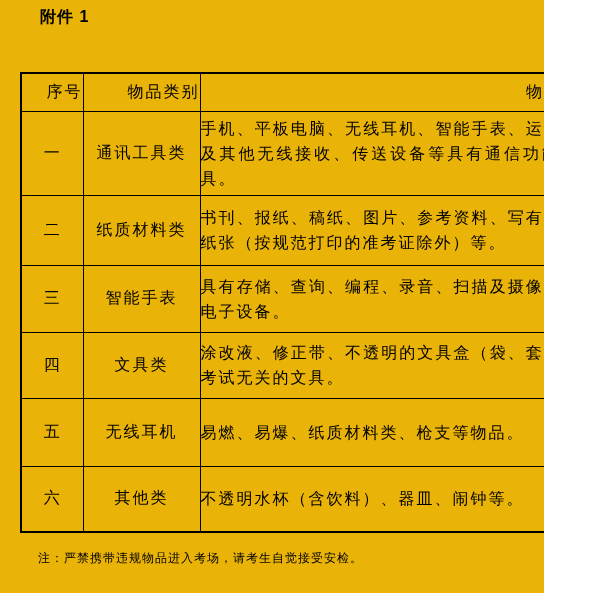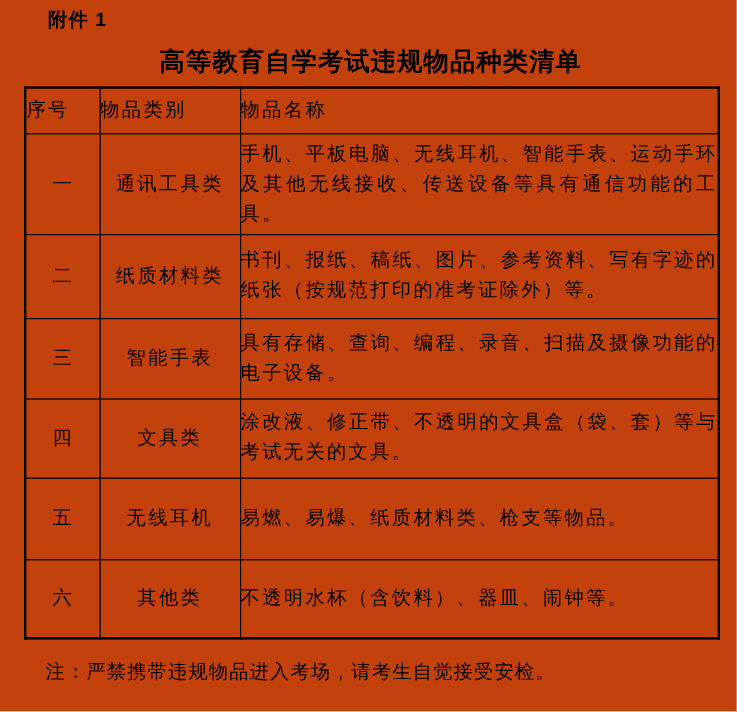--- a/index.html
+++ b/index.html
@@ -1,20 +1,20 @@
 <!DOCTYPE html>
 <html lang="zh"><head>
 <meta charset="utf-8">
 <style>
   html, body { margin: 0; padding: 0; background: #ffffff; }
   .page {
     position: relative;
-    width: 614px;
+    width: 544px;
     height: 593px;
-    background: #c2410c;
+    background: #eab308;
     color: #000000;
     font-family: "Liberation Serif", "DejaVu Serif", serif;
     overflow: hidden;
   }
   .attachment-label {
     position: absolute;
     left: 40px;
     top: 7px;
     font-family: "Liberation Sans", "DejaVu Sans", sans-serif;
     font-weight: bold;
@@ -42,21 +42,21 @@
     border: 2px solid #000000;
   }
   .items-table th, .items-table td {
     border: 1px solid #000000;
     font-size: 16px;
     font-weight: normal;
     padding: 0;
     color: #000000;
   }
   .items-table thead tr { height: 38px; }
-  .items-table th { text-align: left; vertical-align: middle; letter-spacing: 2px; margin-top: 17px; }
+  .items-table th { text-align: right; vertical-align: middle; letter-spacing: 2px; margin-top: 17px; }
   .items-table tbody tr:nth-child(1) { height: 84px; }
   .items-table tbody tr:nth-child(2) { height: 70px; }
   .items-table tbody tr:nth-child(3) { height: 67px; }
   .items-table tbody tr:nth-child(4) { height: 66px; }
   .items-table tbody tr:nth-child(5) { height: 68px; }
   .items-table tbody tr:nth-child(6) { height: 66px; }
   .cell-index {
     text-align: center;
     vertical-align: middle;
     letter-spacing: 1px;
@@ -71,32 +71,31 @@
     text-align: justify;
     vertical-align: middle;
     padding: 4px 4px 4px 5px;
     line-height: 25px;
     letter-spacing: 2px;
   }
   .doc-note {
     position: absolute;
     left: 38px;
     top: 550px;
-    font-size: 16px;
+    font-size: 12px;
     letter-spacing: 1px;
   }
 </style>
 </head>
 <body>
 
 <div class="page">
 
   <div class="attachment-label">附件 1</div>
 
-  <div class="doc-title">高等教育自学考试违规物品种类清单</div>
 
   <table class="items-table">
     <colgroup>
       <col style="width:62px">
       <col style="width:117px">
       <col style="width:399px">
     </colgroup>
     <thead>
       <tr>
         <th>序号</th>

